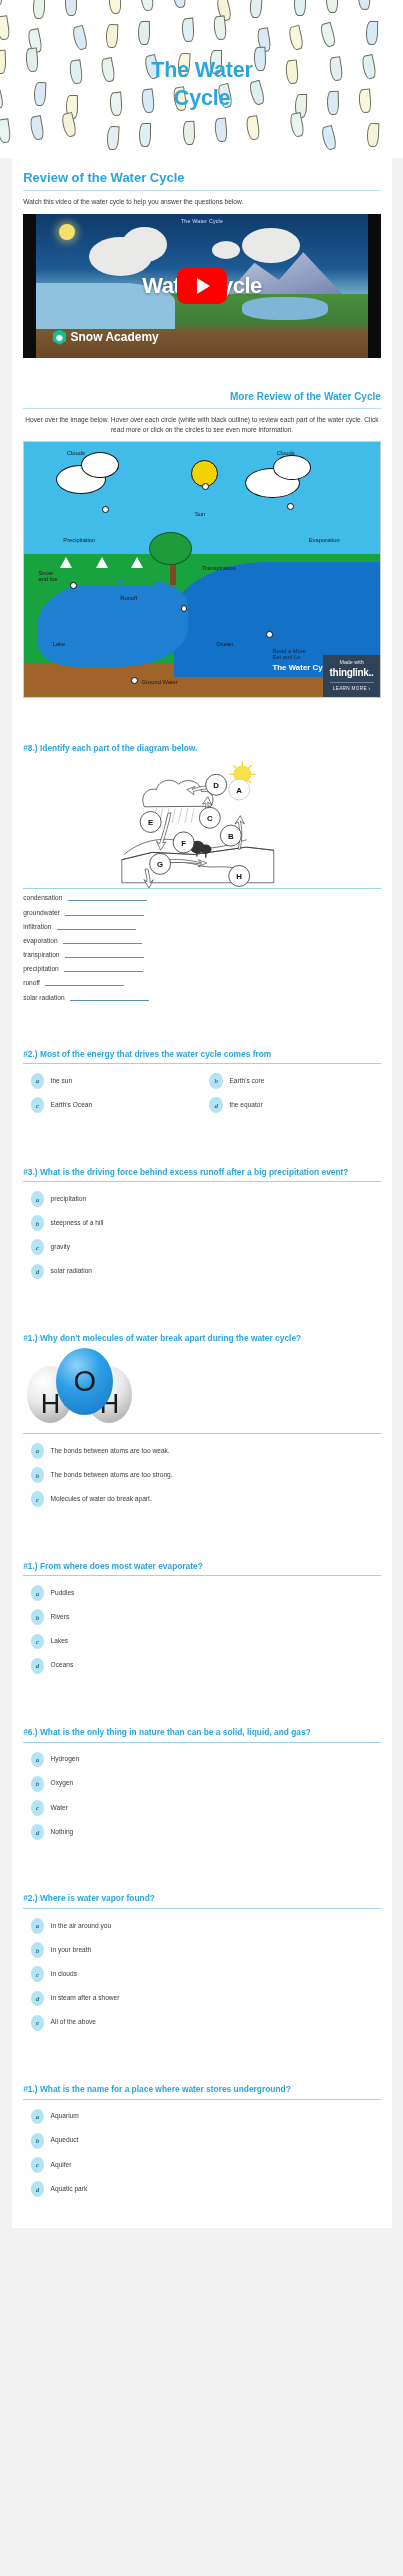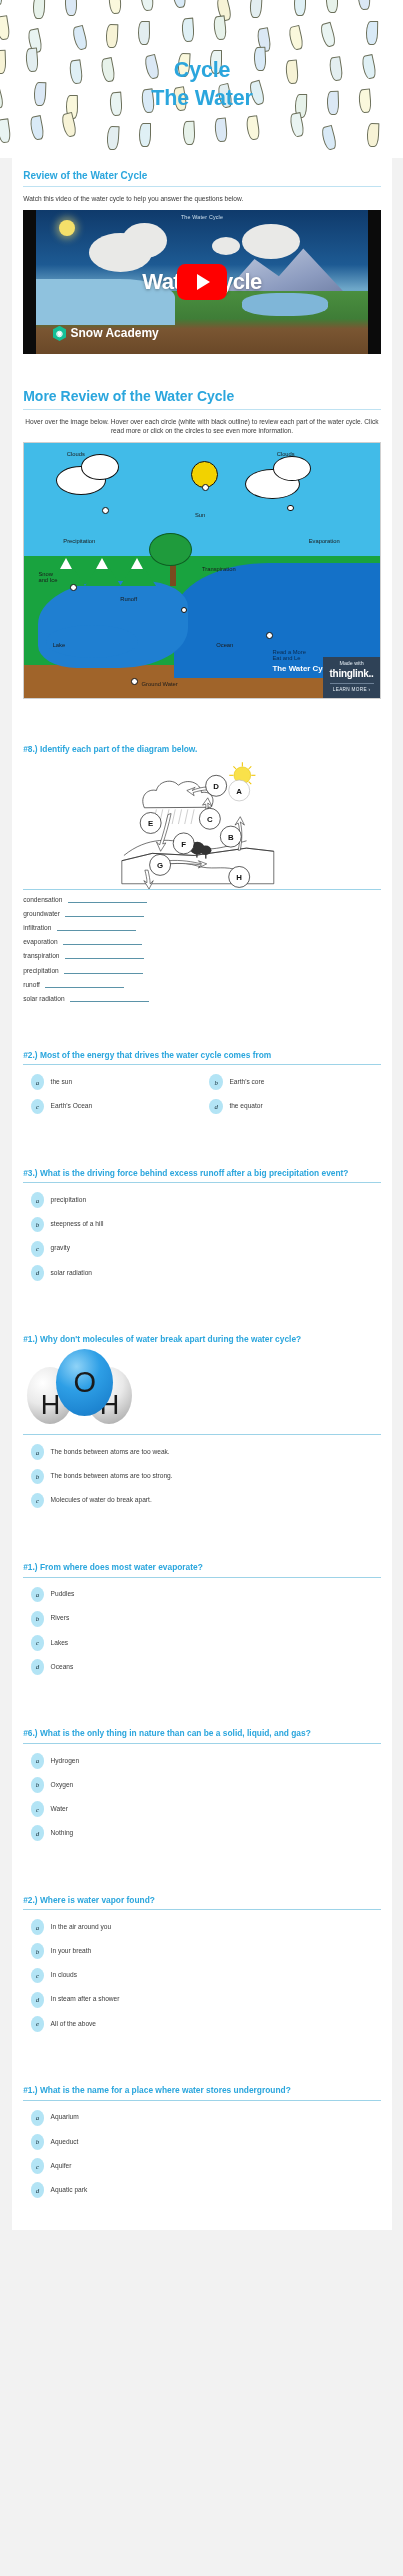--- a/index.html
+++ b/index.html
@@ -42,25 +42,25 @@
   
   .card {
     background:#ffffff;
     margin: 0 11.6px 0 11.6px;
     padding: 11.6px 11.6px 12.6px 11.6px;
   }
   .card.tight { padding-top: 9.5px; }
   .sect-title {
     color: #2ba6dd;
     font-weight: bold;
-    font-size: 10px;
+    font-size: 13px;
     line-height: 1.25;
     margin: 0 0 4.2px 0;
   }
-  .sect-title.center { text-align:left; font-size:14px; }
+  .sect-title.center { text-align:right; font-size:10px; }
   .rule { height:0.5px; background:#bfe2f2; margin: 0 0 6.8px 0; }
   .body-text { font-size: 6.6px; line-height:1.45; margin:0 0 6.8px 0; color:#3b3b3b; }
   .body-text.center { text-align:center; }
 
   
   .video {
     position: relative;
     width: 100%;
     height: 144px;
     background: #0b0b0b;
@@ -308,22 +308,22 @@
         <div class="drop" style="left: 107px; top: 126px; background: rgb(227, 238, 240); transform: rotate(3deg);"></div>
         <div class="drop" style="left: 139px; top: 123px; background: rgb(223, 240, 245); transform: rotate(0deg);"></div>
         <div class="drop" style="left: 183px; top: 121px; background: rgb(231, 242, 234); transform: rotate(-3deg);"></div>
         <div class="drop" style="left: 215px; top: 118px; background: rgb(219, 232, 245); transform: rotate(-6deg);"></div>
         <div class="drop" style="left: 247px; top: 116px; background: rgb(250, 248, 220); transform: rotate(-9deg);"></div>
         <div class="drop" style="left: 291px; top: 113px; background: rgb(233, 244, 242); transform: rotate(-12deg);"></div>
         <div class="drop" style="left: 323px; top: 126px; background: rgb(217, 234, 247); transform: rotate(-15deg);"></div>
         <div class="drop" style="left: 367px; top: 123px; background: rgb(247, 243, 214); transform: rotate(2deg);"></div>
       </div>
     <div class="hero-title">
+      <div>The Water</div>
       <div>Cycle</div>
-      <div>The Water</div>
     </div>
   </div>
 
   <div class="card">
     <div class="sect-title">Review of the Water Cycle</div>
     <div class="rule"></div>
     <div class="body-text">Watch this video of the water cycle to help you answer the questions below.</div>
 
     <div class="video">
       <div class="video-inner">

